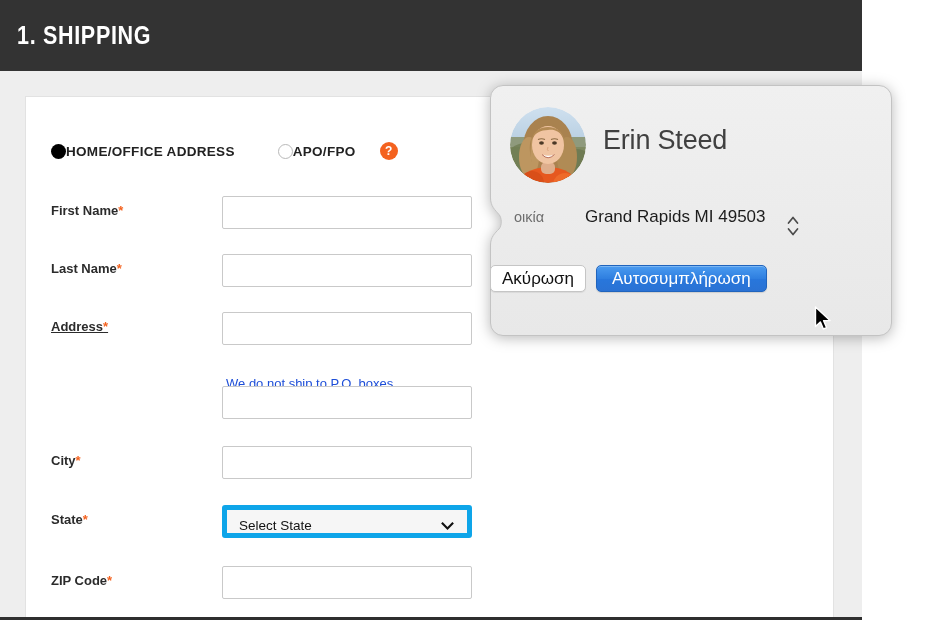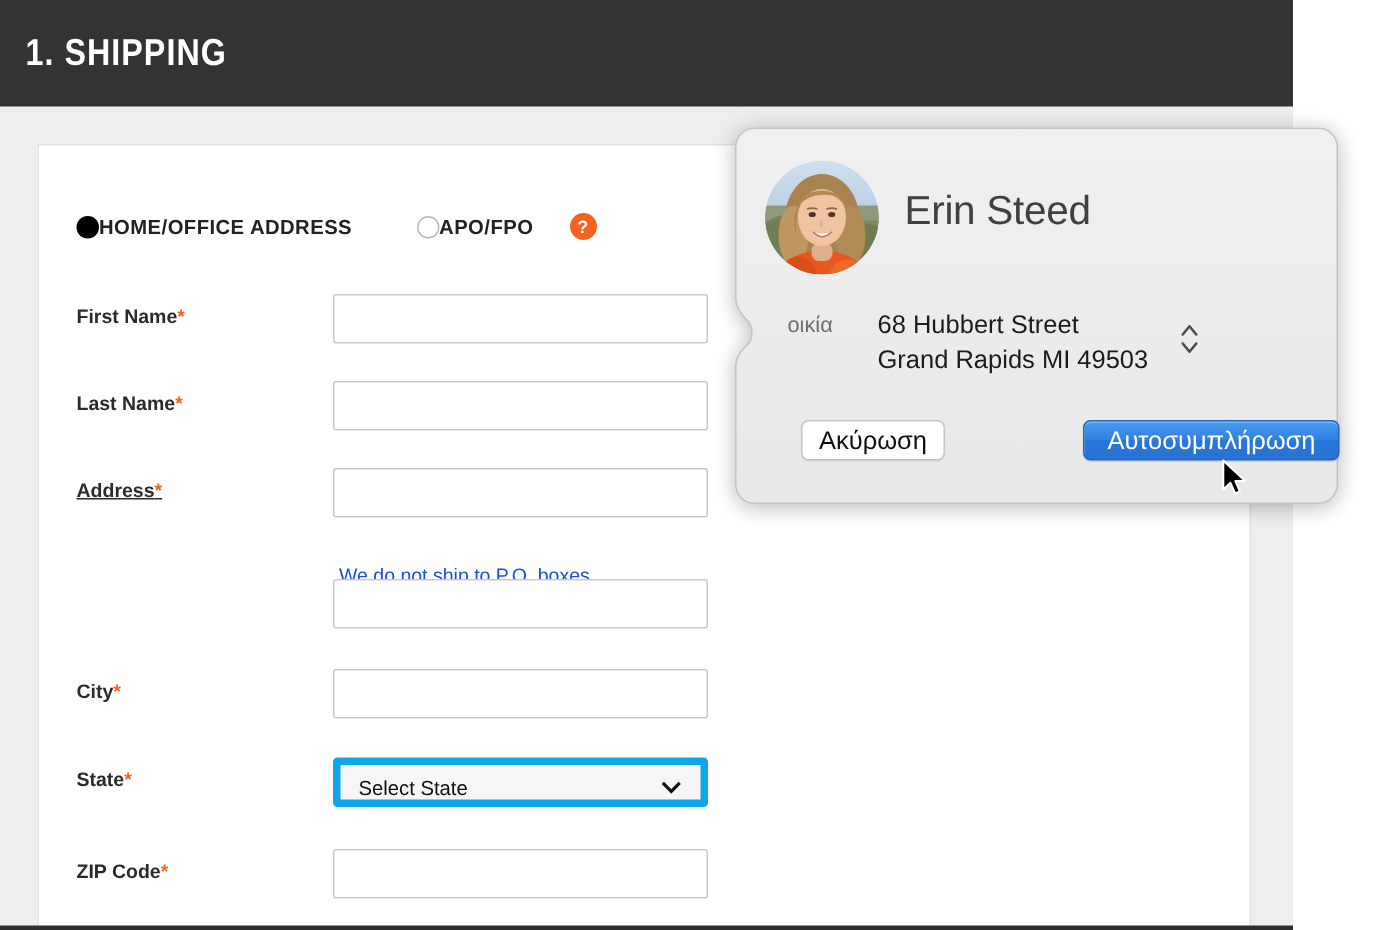--- a/index.html
+++ b/index.html
@@ -230,21 +230,21 @@
     top: 40px;
     font-size: 27px;
     color: #404040;
     font-weight: normal;
     letter-spacing: -0.2px;
     white-space: nowrap;
   }
 
   .addr-label {
     position: absolute;
-    left: 35px;
+    left: 24px;
     top: 124px;
     font-size: 14.5px;
     color: #6d6d6d;
     white-space: nowrap;
   }
 
   .addr-lines {
     position: absolute;
     left: 95px;
     top: 120px;
@@ -258,26 +258,25 @@
     position: absolute;
     left: 296px;
     top: 128px;
     width: 14px;
     height: 26px;
   }
 
   .pop-buttons {
     position: absolute;
     left: 0;
-    top: 195px;
+    top: 180px;
     width: 403px;
     display: flex;
-    justify-content: space-between;
+    justify-content: flex-start;
     gap: 10px;
-    padding-left: 44px;
   }
 
   .btn {
     height: 27px;
     border-radius: 5px;
     font-size: 17px;
     line-height: 25px;
     text-align: center;
     white-space: nowrap;
     padding: 0 11px;
@@ -470,21 +469,20 @@
             <path d="M32 47.5 Q38 54 44.5 47.5" stroke="#b7705c" stroke-width="1" fill="none"></path>
           </g>
         </svg>
       </div>
 
       <div class="contact-name">Erin Steed</div>
 
       <div class="addr-label">οικία</div>
 
       <div class="addr-lines">
-        <div>68 Hubbert Street</div>
         <div>Grand Rapids MI 49503</div>
       </div>
 
       <div class="stepper">
         <svg width="14" height="26" viewBox="0 0 14 26">
           <path d="M2.5 10 L7 4.5 L11.5 10" fill="none" stroke="#4b4b4b" stroke-width="1.7" stroke-linecap="round" stroke-linejoin="round"></path>
           <path d="M2.5 16 L7 21.5 L11.5 16" fill="none" stroke="#4b4b4b" stroke-width="1.7" stroke-linecap="round" stroke-linejoin="round"></path>
         </svg>
       </div>
 

